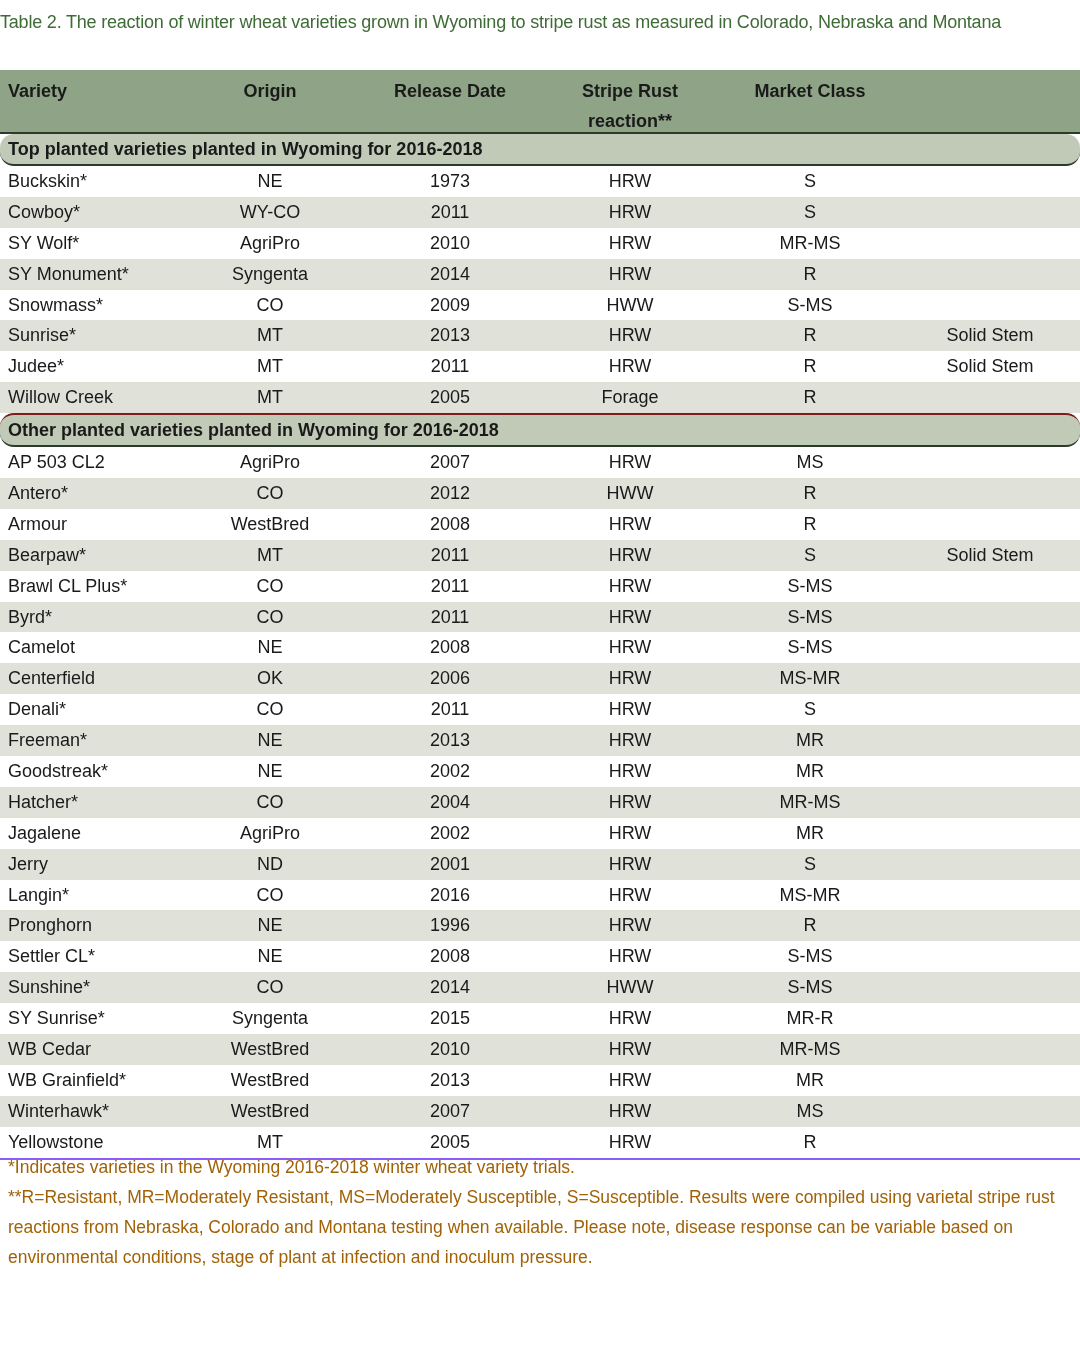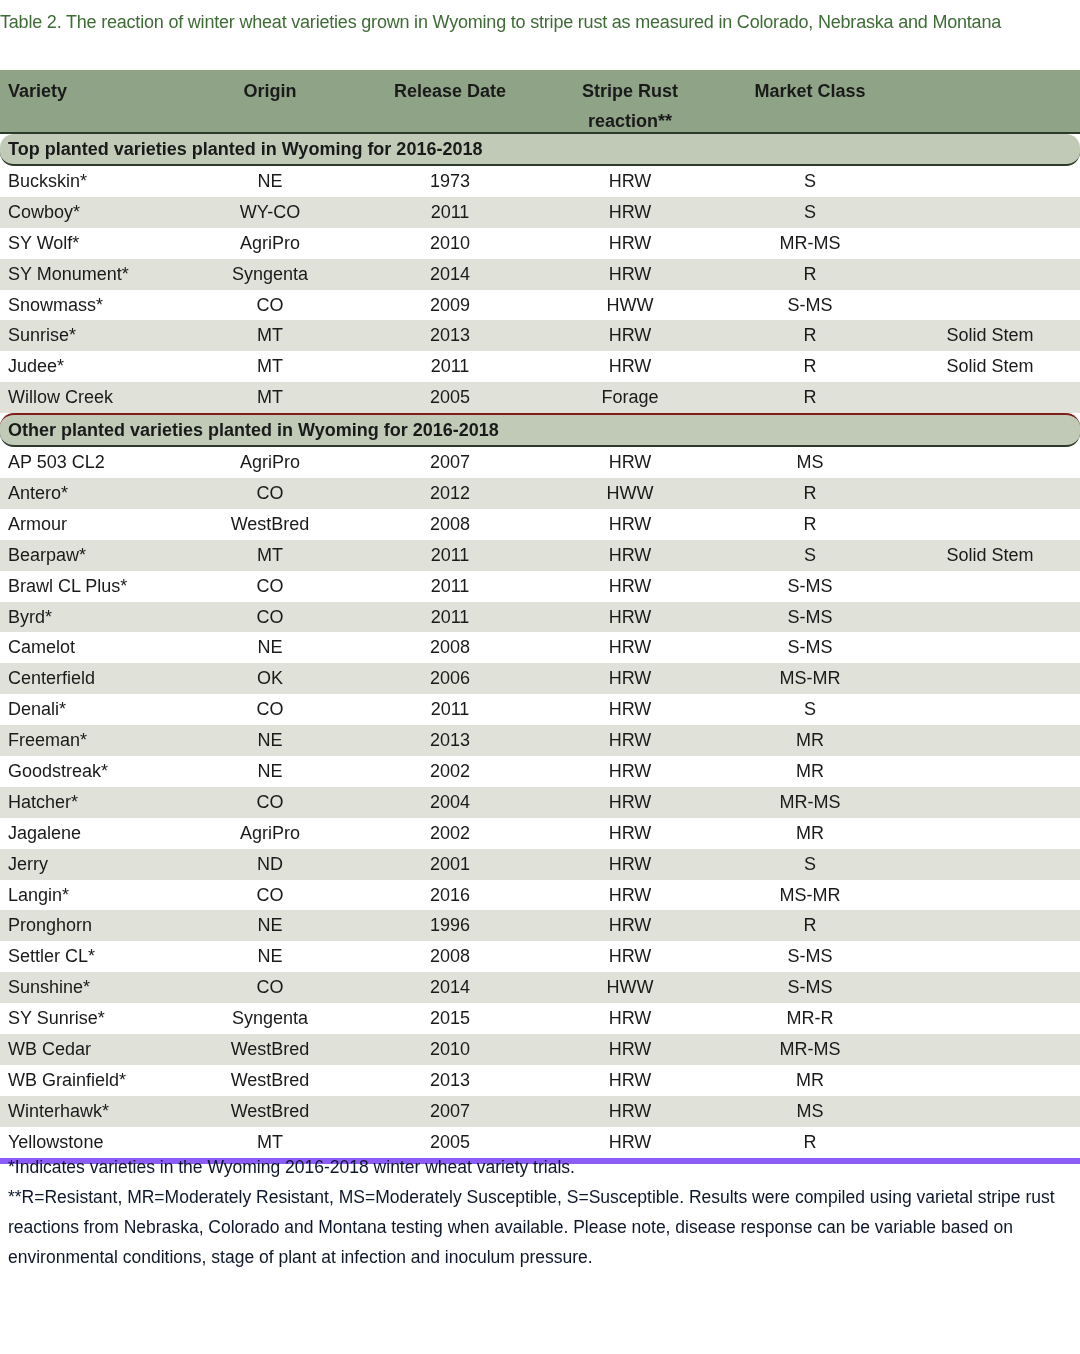--- a/index.html
+++ b/index.html
@@ -33,24 +33,24 @@
     }
     .section.mid { border-top: 2px solid #7f1d1d; }
     .row {
       display: grid; grid-template-columns: 180px 180px 180px 180px 180px 180px;
       height: 30.9px; line-height: 30px; font-size: 18px;
     }
     .row:nth-child(even) { background: #e0e2d9; }
     .row:nth-child(odd) { background: #ffffff; }
     .row > div.l { padding-left: 8px; }
     .row > div.c { text-align: center; }
-    .rows-last { border-bottom: 6px solid #8b5cf6; }
+    .rows-last { border-bottom: 2px solid #8b5cf6; }
     .notes {
       position: absolute; left: 8px; top: 1152px; width: 1060px;
-      font-size: 17.5px; line-height: 30px; color: #0f172a;
+      font-size: 17.5px; line-height: 30px; color: #a16207;
     }
     .notes p { margin: 0; }
   </style>
 </head>
 <body>
 
 <div class="caption">
   <span class="lead">Table 2</span><span>. The reaction of winter wheat varieties grown in Wyoming to stripe rust as measured in Colorado, Nebraska and Montana</span>
 </div>
 

